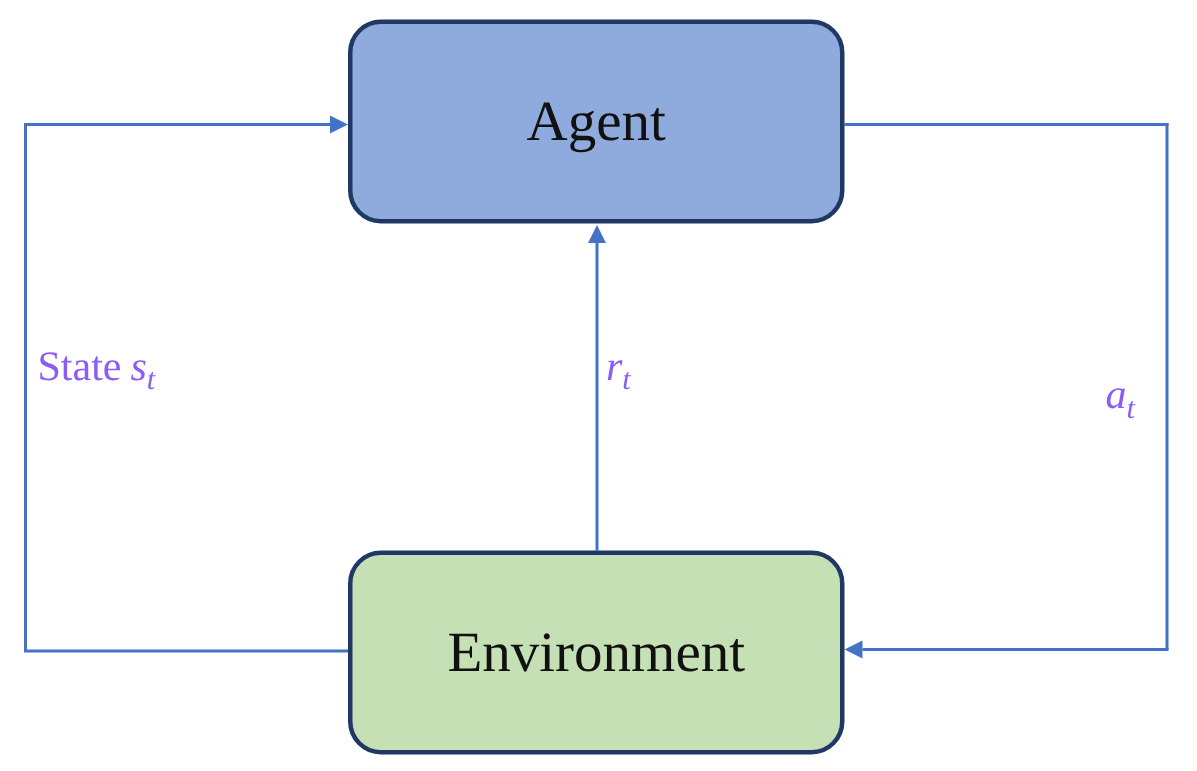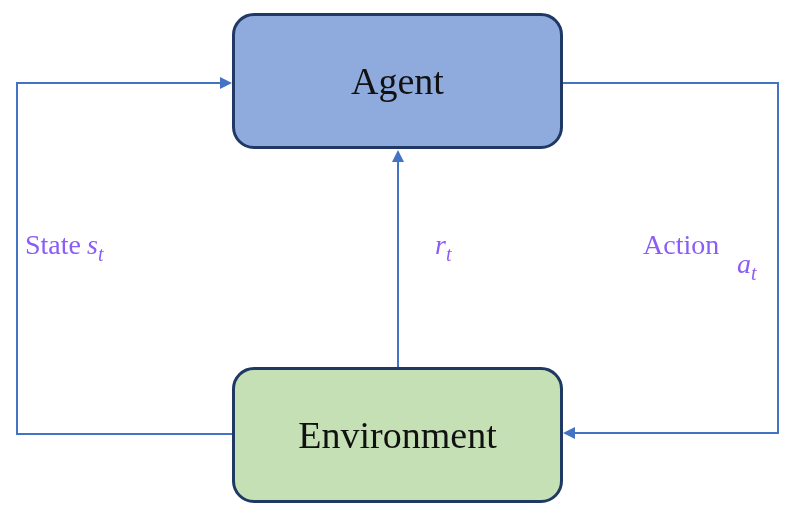--- a/index.html
+++ b/index.html
@@ -75,21 +75,21 @@
   .edge-label {
     position: absolute;
     top: 229px;
     font-size: 28px;
     color: #8b5cf6;
     white-space: nowrap;
   }
   .lbl-state-word   { left: 25px; }
   .lbl-state-sym    { left: 87px; }
   .lbl-reward-word  { left: 302px; }
-  .lbl-reward-sym   { left: 435px; }
+  .lbl-reward-sym   { left: 404px; }
   .lbl-action-word  { left: 643px; }
   .lbl-action-sym   { left: 737px; margin-top: 19px; }
   .math { font-style: italic; }
   .math sub {
     font-size: 0.72em;
     font-style: italic;
     line-height: 0;
   }
 </style>
 </head>
@@ -116,16 +116,15 @@
 
   <div class="node node-agent">
     <span>Agent</span>
   </div>
 
   <span class="edge-label lbl-state-word">State</span>
   <span class="edge-label lbl-state-sym math"><span>s</span><sub>t</sub></span>
 
   <span class="edge-label lbl-reward-sym math"><span>r</span><sub>t</sub></span>
 
-  <span class="edge-label lbl-action-word">Action</span>
   <span class="edge-label lbl-action-sym math"><span>a</span><sub>t</sub></span>
 
 </div>
 
 </body></html>

